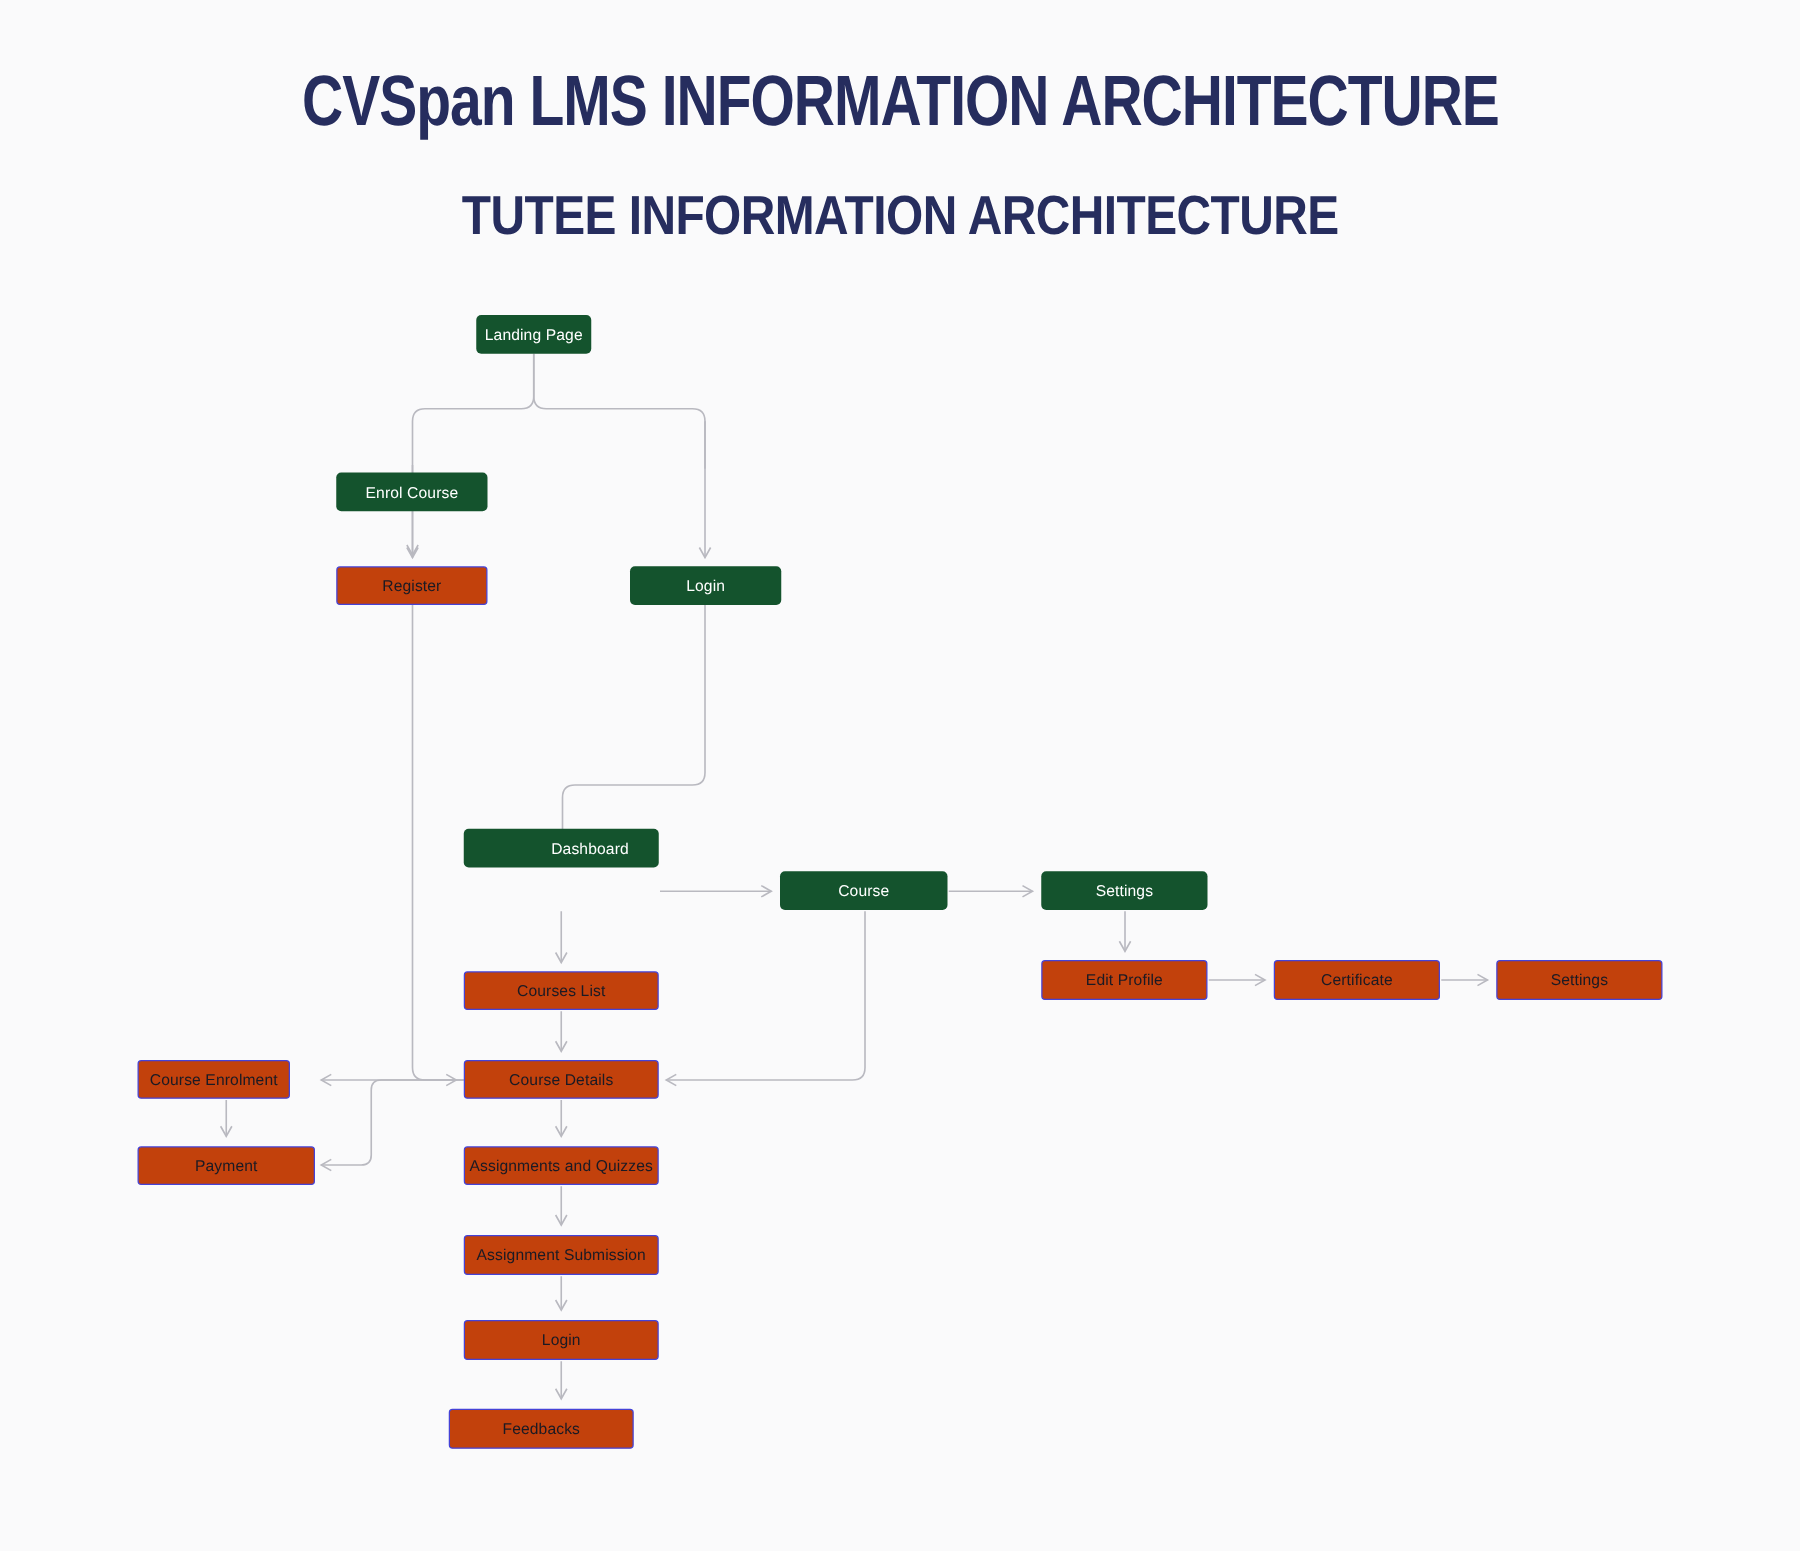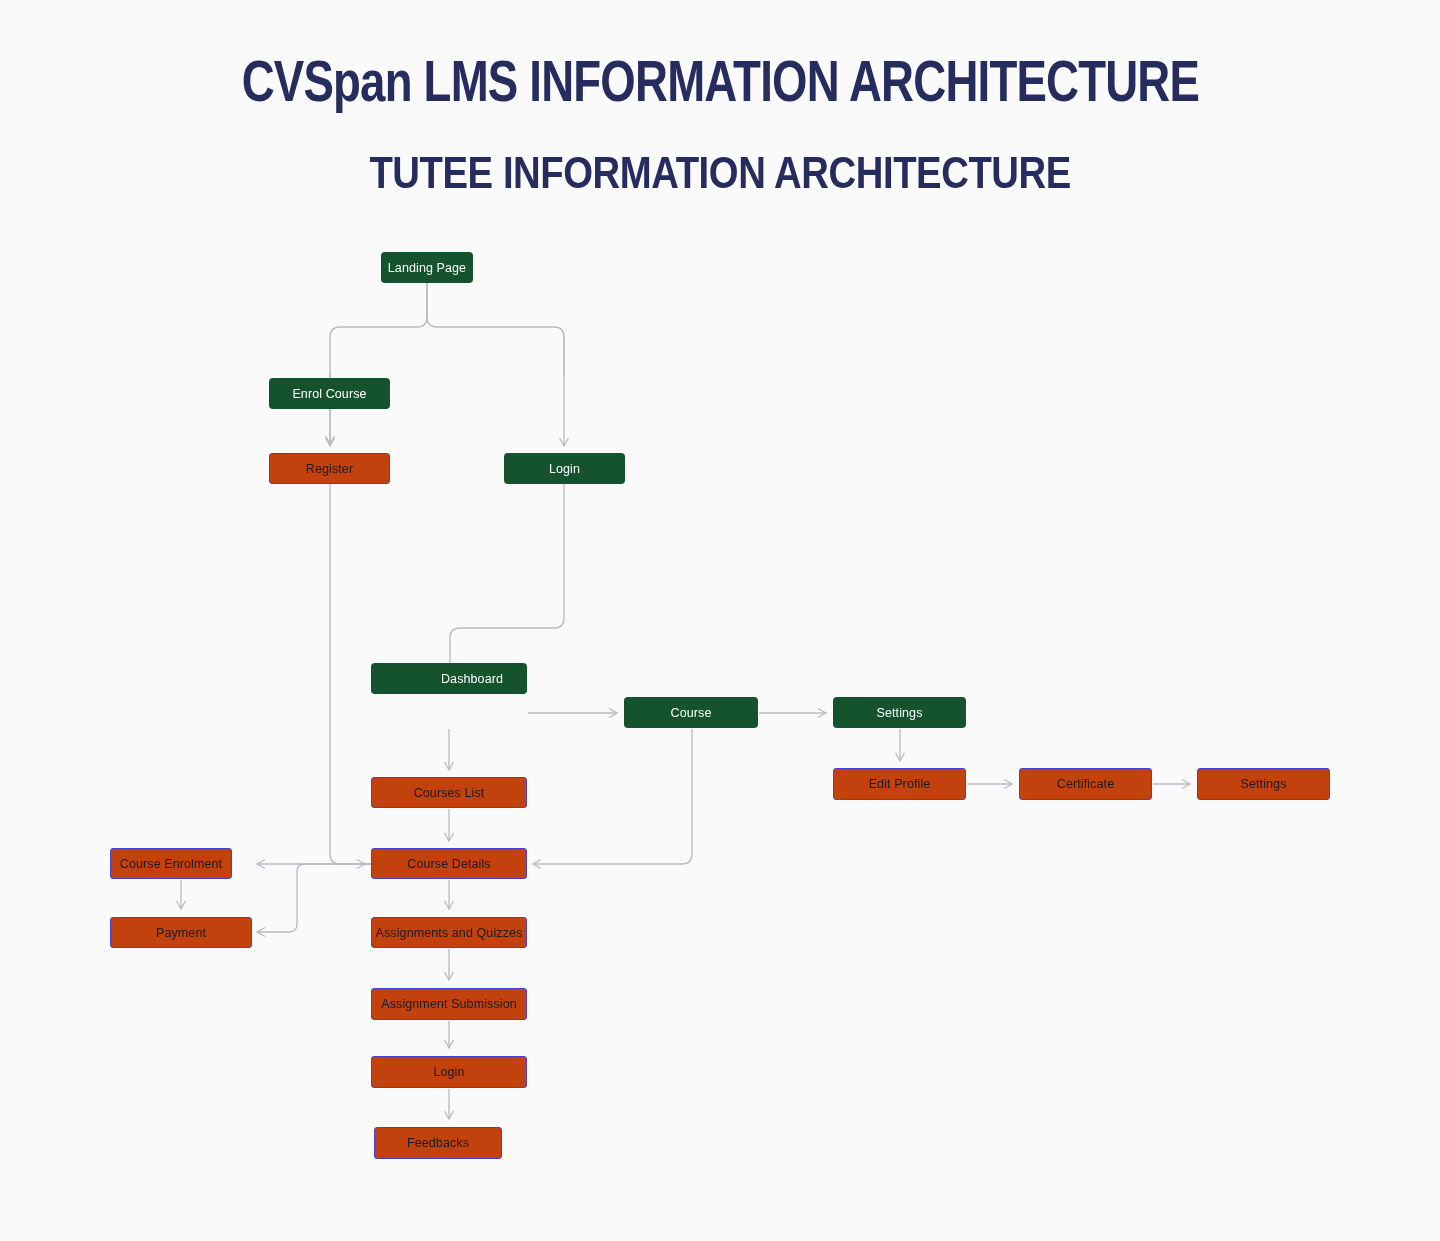--- a/index.html
+++ b/index.html
@@ -133,15 +133,15 @@
   <div class="node" style="left:110px; top:917px; width:142px; height:31px;">Payment</div>
 
   <div class="node" style="left:371px; top:848px; width:156px; height:31px;">Course Details</div>
 
   <div class="node" style="left:371px; top:917px; width:156px; height:31px;">Assignments and Quizzes</div>
 
   <div class="node" style="left:371px; top:988px; width:156px; height:32px;">Assignment Submission</div>
 
   <div class="node" style="left:371px; top:1056px; width:156px; height:32px;">Login</div>
 
-  <div class="node" style="left:374px; top:1127px; width:128px; height:32px;">Feedbacks</div>
+  <div class="node" style="left:359px; top:1127px; width:148px; height:32px;">Feedbacks</div>
 
 </div>
 
 </body></html>

